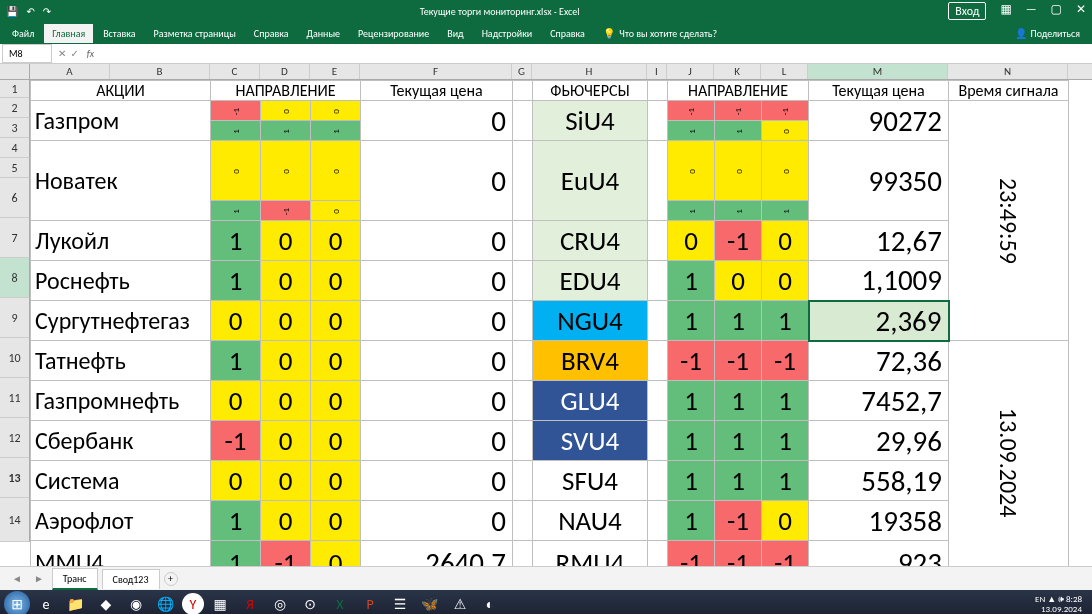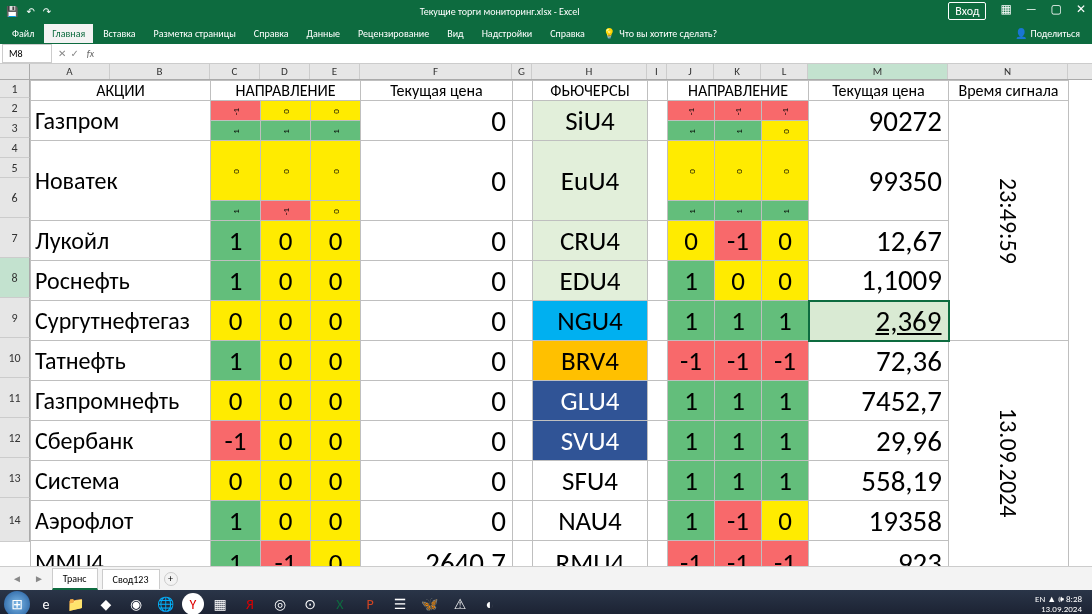--- a/index.html
+++ b/index.html
@@ -50,21 +50,21 @@
 .fut-cell { text-align: center; font-size: 27px; font-weight: 500; }
 .time-cell { text-align: center; font-size: 24px; writing-mode: vertical-rl; font-weight: 500; }
 
 .green { background: #63BE7B; }
 .yellow { background: #FFEB00; }
 .red { background: #F8696B; }
 .orange { background: #FFC000; }
 .blue { background: #00B0F0; }
 .dblue { background: #305496; color: #fff; }
 .lgreen { background: #E2EFDA; }
-.selcell { background: #d9ead3; border: 2px solid #0d6b3f !important; text-decoration: underline; }
+.selcell { background: #d9ead3; border: 2px solid #0d6b3f !important; }
 
 .sheet-tabs { height: 24px; background: #f3f3f3; border-top: 1px solid #ccc; display: flex; align-items: center; padding: 0 8px; gap: 4px; font-size: 10px; }
 .sheet-tabs .navbtn { color: #888; padding: 0 4px; }
 .sheet-tabs .stab { padding: 3px 10px; border: 1px solid #ccc; background: #fff; border-bottom: none; }
 .sheet-tabs .stab.active { border-bottom: 2px solid #0d6b3f; }
 .sheet-tabs .add { border: 1px solid #ccc; border-radius: 50%; width: 14px; height: 14px; display: flex; align-items: center; justify-content: center; }
 
 .taskbar { height: 28px; background: linear-gradient(#2a3548, #1a2030); display: flex; align-items: center; padding: 0 4px; gap: 2px; }
 .taskbar .tb-btn { width: 28px; height: 24px; display: flex; align-items: center; justify-content: center; color: #fff; font-size: 14px; border-radius: 2px; }
 .taskbar .tb-btn.start { background: radial-gradient(circle, #7db9e8, #1e5799); border-radius: 50%; width: 26px; height: 26px; }
@@ -147,21 +147,21 @@
         <div class="row-h" style="height: 20px;">3</div>
         <div class="row-h" style="height: 20px;">4</div>
         <div class="row-h" style="height: 20px;">5</div>
         <div class="row-h" style="height: 40px;">6</div>
         <div class="row-h" style="height: 40px;">7</div>
         <div class="row-h sel" style="height: 40px;">8</div>
         <div class="row-h" style="height: 40px;">9</div>
         <div class="row-h" style="height: 40px; text-align: right;">10</div>
         <div class="row-h" style="height: 40px;">11</div>
         <div class="row-h" style="height: 40px;">12</div>
-        <div class="row-h" style="height: 40px;">13</div>
+        <div class="row-h" style="height: 40px; font-weight: bold;">13</div>
         <div class="row-h" style="height: 44px;">14</div>
       </div>
     <div class="cells">
       <table class="grid" id="main-grid">
           <tbody>
             <tr>
               <td style="width:180px;height:18px" class="hdr-cell" rowspan="1" colspan="2">АКЦИИ</td>
               <td style="width:150px;height:18px" class="hdr-cell" rowspan="1" colspan="3">НАПРАВЛЕНИЕ</td>
               <td style="width:152px;height:18px" class="hdr-cell">Текущая цена</td>
               <td style="width:20px;height:18px" class=""></td>

